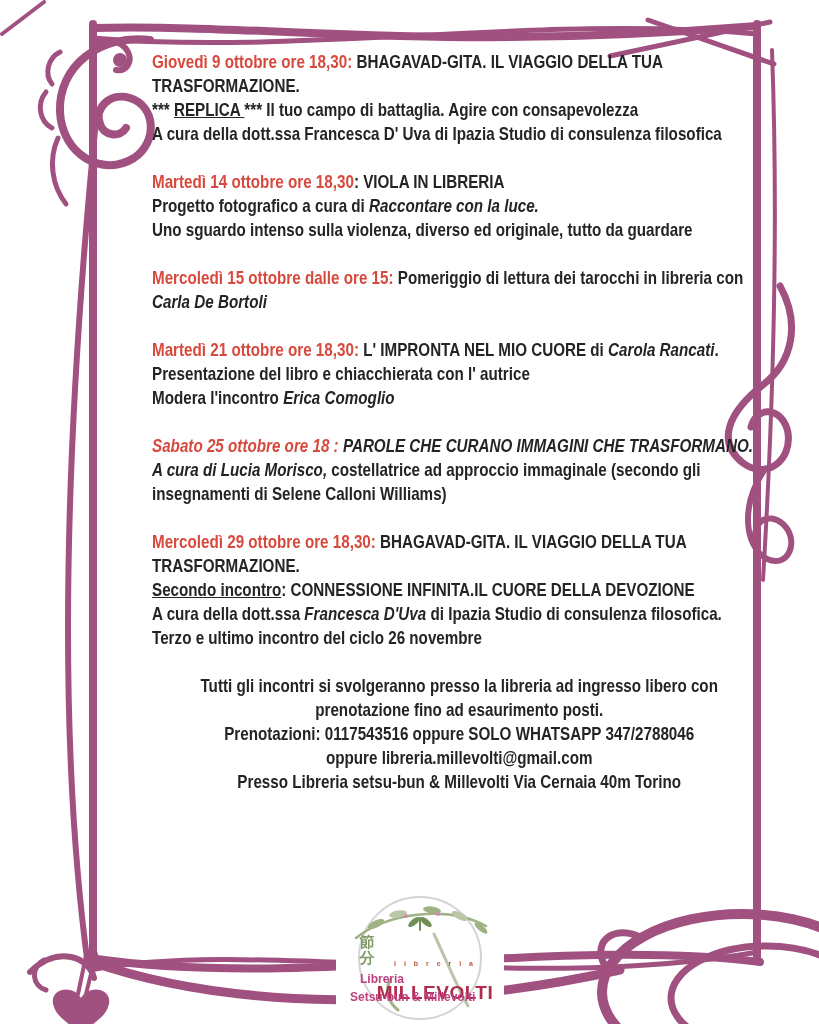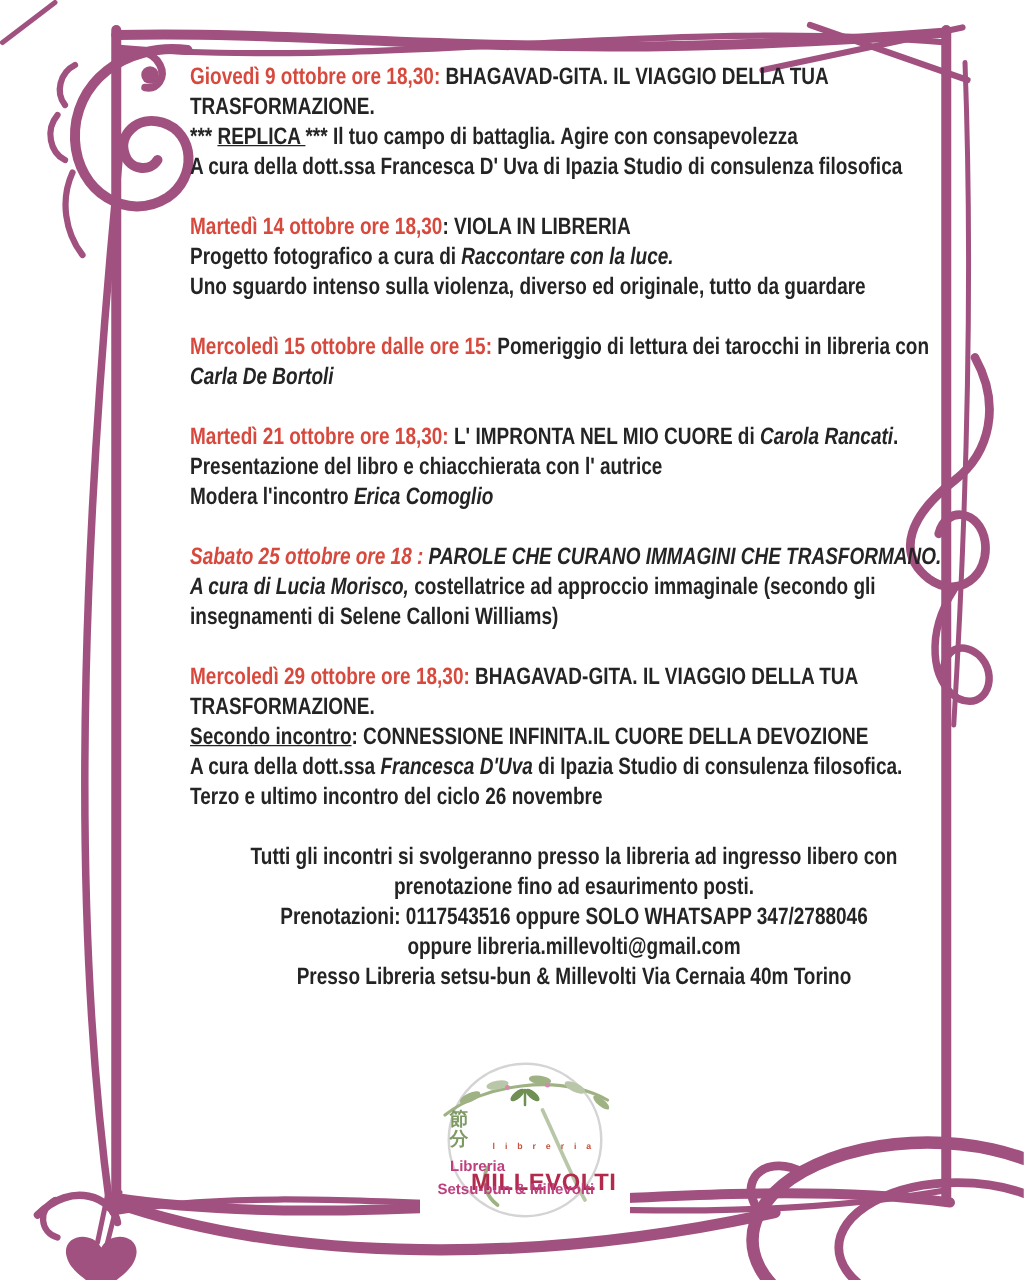--- a/index.html
+++ b/index.html
@@ -29,21 +29,21 @@
   }
   .event{margin:0 0 24px 0;}
   .event p, .footer p{margin:0;}
   .red{color:var(--red);}
   .it{font-style:italic;}
   .ul{text-decoration:underline;}
   .footer{text-align:center;margin-top:24px;}
   .venue{margin-top:24px;}
 
   .logo-box{
-    position:absolute;left:336px;top:848px;width:168px;height:130px;
+    position:absolute;left:336px;top:894px;width:168px;height:130px;
     background:#ffffff;z-index:2;
   }
   .logo-svg{position:absolute;left:0;top:0;}
   .logo-jp{
     position:absolute;left:22px;top:40px;width:18px;
     font-size:15px;line-height:16px;font-weight:700;color:var(--logo-green);
     text-align:center;
   }
   .logo-brand{
     position:absolute;left:38px;top:44px;width:122px;text-align:center;

